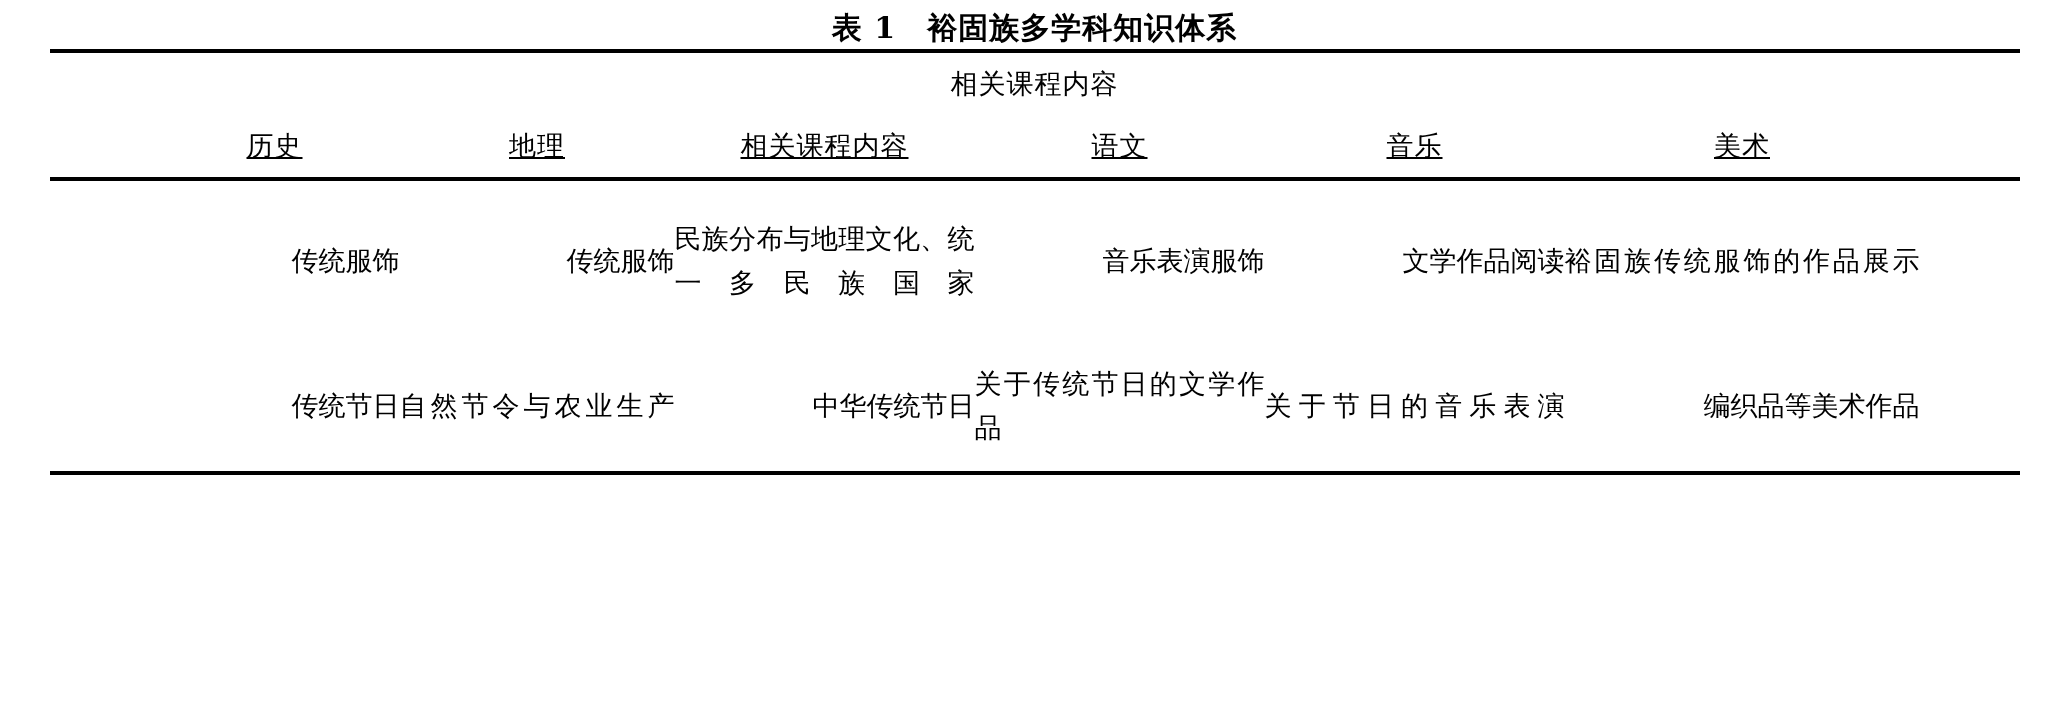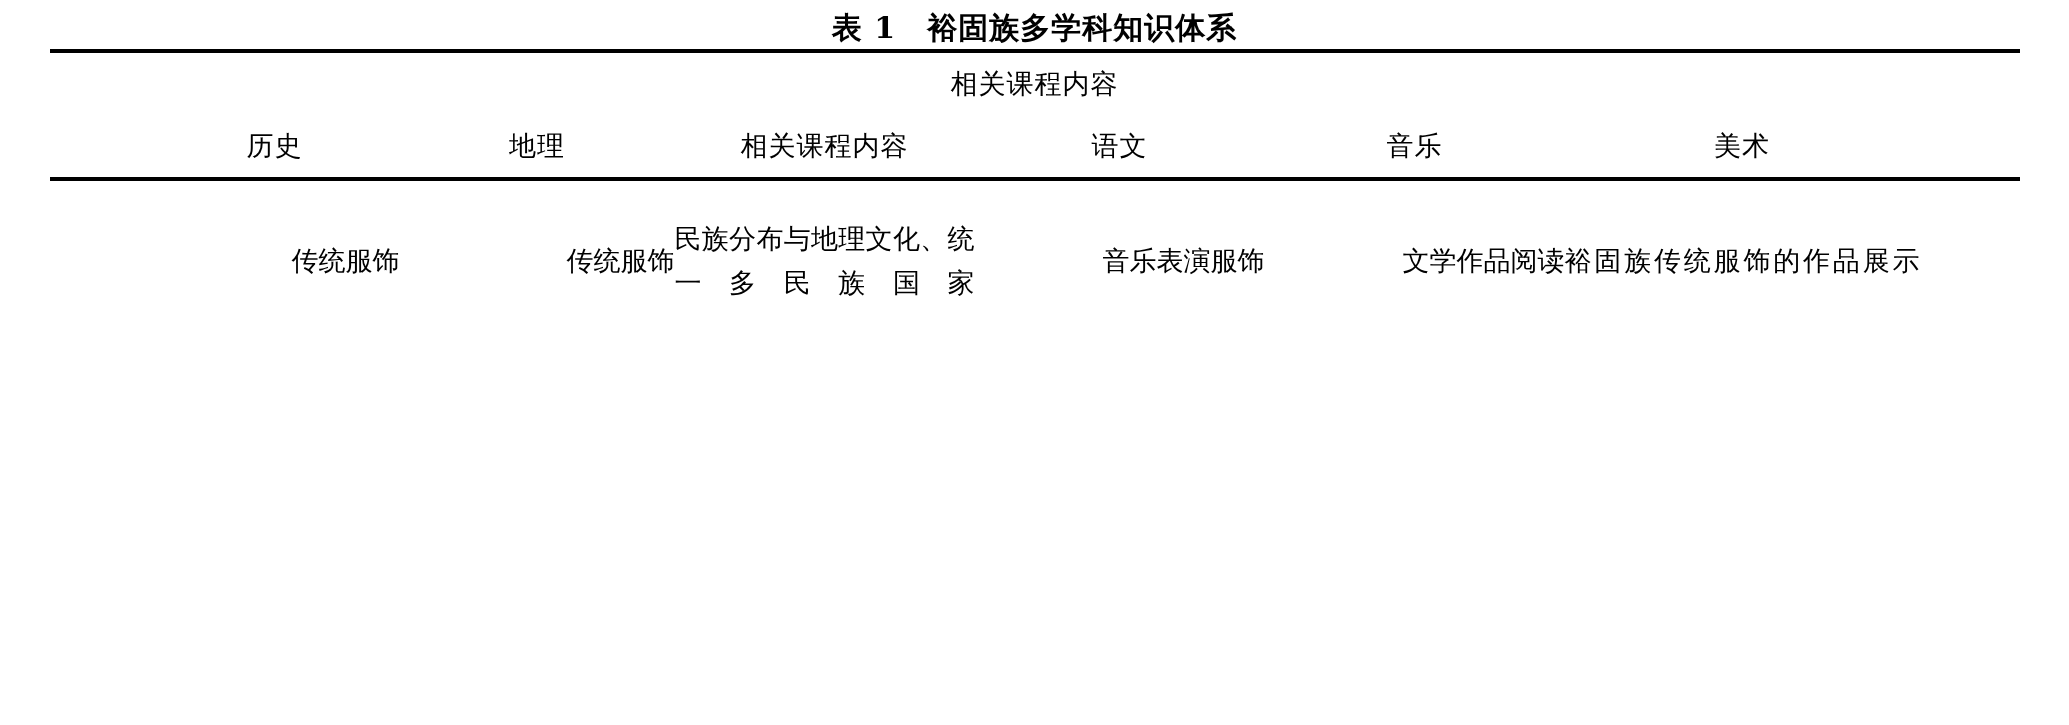--- a/index.html
+++ b/index.html
@@ -40,20 +40,21 @@
   table.knowledge-table th {
     padding: 0;
     vertical-align: middle;
     font-weight: normal;
   }
   .rule-top td {
     border-top: 4px solid #000;
   }
   .rule-head-bottom td {
     border-bottom: 4px solid #000;
+    text-decoration: underline;
   }
   .rule-bottom td {
     border-bottom: 4px solid #000;
   }
   .group-header {
     text-align: center;
     font-size: 27px;
     font-weight: bold;
     height: 62px;
     letter-spacing: 1px;
@@ -128,16 +129,26 @@
         <td class="cell">传统服饰</td>
         <td class="cell">传统服饰</td>
         <td class="cell justify">民族分布与地理文化、统一多民族国家</td>
         <td class="cell">音乐表演服饰</td>
         <td class="cell">文学作品阅读</td>
         <td class="cell justify">裕固族传统服饰的作品展示</td>
         <td></td>
       </tr>
 
 
+      <tr class="row-r3 rule-bottom">
+        <td></td>
+        <td class="cell">传统节日</td>
+        <td class="cell justify">自然节令与农业生产</td>
+        <td class="cell">中华传统节日</td>
+        <td class="cell justify">关于传统节日的文学作品</td>
+        <td class="cell justify">关于节日的音乐表演</td>
+        <td class="cell">编织品等美术作品</td>
+        <td></td>
+      </tr>
     </tbody>
   </table>
 
 </div>
 
 </body></html>

